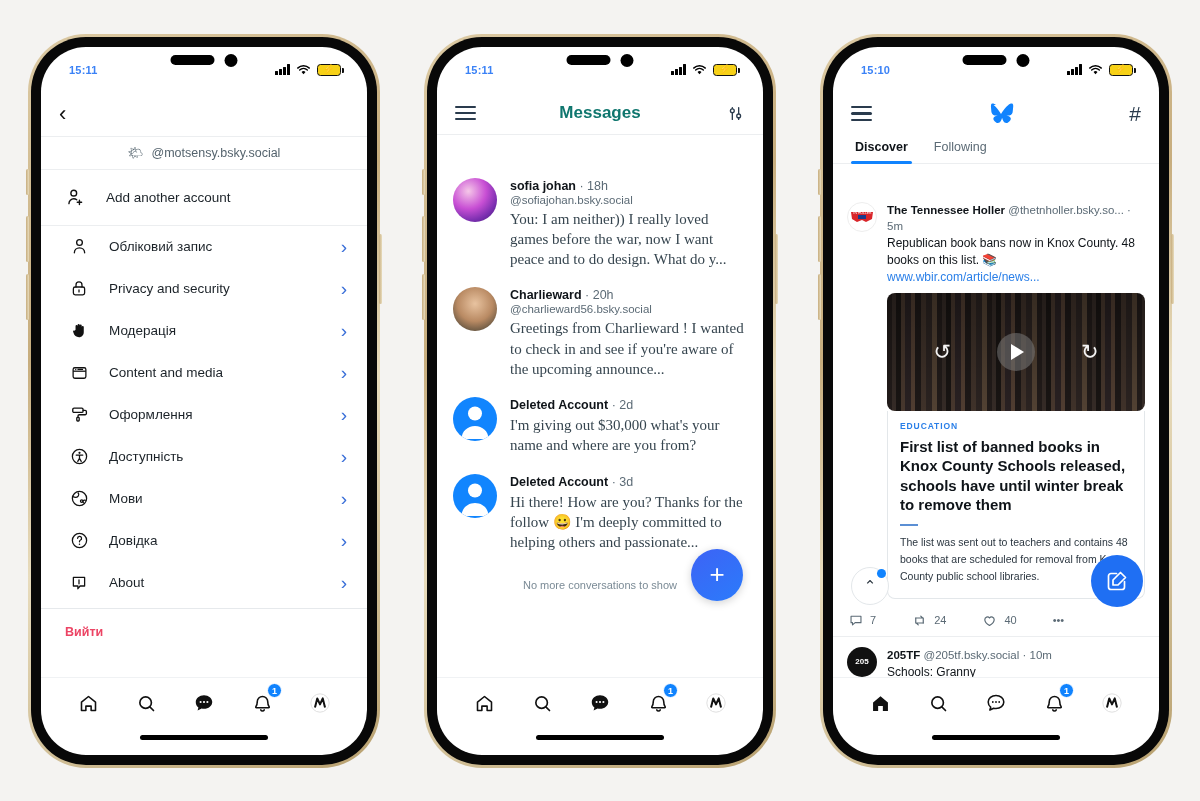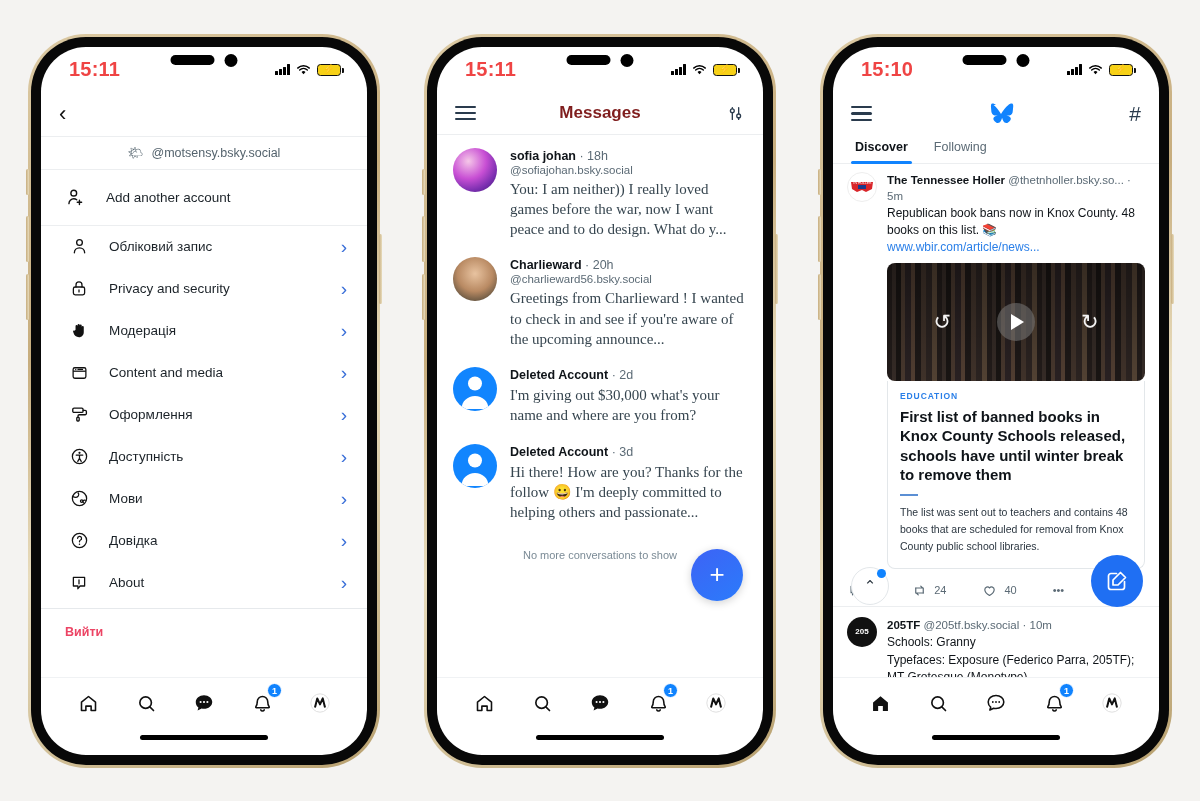--- a/index.html
+++ b/index.html
@@ -38,21 +38,21 @@
   .sb-l3 { left:-2px; top:240px; width:3px; height:46px; }
   .sb-r1 { right:-2px; top:200px; width:3px; height:70px; }
 
   
   .statusbar {
     height: 46px; flex: none;
     display: flex; align-items: center; justify-content: space-between;
     padding: 0 26px 0 28px;
     position: relative;
   }
-  .status-time { font-size: 20px; font-weight: 700; color:#ef4444; letter-spacing: .2px; }
+  .status-time { font-size: 11px; font-weight: 700; color:#3b82f6; letter-spacing: .2px; }
   .dynamic-island {
     position: absolute; left: 50%; top: 7px; transform: translateX(-50%);
     display: flex; align-items: center; gap: 10px;
   }
   .di-pill { width: 44px; height: 10px; border-radius: 6px; background:#000; }
   .di-dot { width: 13px; height: 13px; border-radius: 50%; background:#000; }
   .status-right { display:flex; align-items:center; gap:6px; }
   .sig { display:flex; align-items:flex-end; gap:1.4px; height:11px; }
   .sig i { width: 2.6px; background:#000; display:block; border-radius: .5px; }
   .sig i:nth-child(1){height:4px}.sig i:nth-child(2){height:6px}
@@ -109,21 +109,21 @@
     position:absolute; top:-3px; right:0px; min-width:15px; height:15px; border-radius:8px;
     background:#1083fe; color:#fff; font-size:9px; font-weight:700;
     display:flex; align-items:center; justify-content:center; padding:0 3px; border:1.5px solid #fff;
   }
 
   
   .p2-header {
     flex:none; height: 42px; display:flex; align-items:center; justify-content:space-between;
     padding: 0 18px; position:relative; border-bottom:1px solid #eceef0;
   }
-  .p2-title { position:absolute; left:0; right:0; text-align:center; font-size:17px; font-weight:700; color:#7f1d1d; pointer-events:none;}
+  .p2-title { position:absolute; left:0; right:0; text-align:center; font-size:17px; font-weight:700; color:#0f766e; pointer-events:none;}
   .hamburger { display:flex; flex-direction:column; gap:4px; }
   .hamburger i { display:block; width:21px; height:2.2px; background:#2a3b4d; border-radius:2px; }
   .convos { flex:1; overflow:hidden; padding-top: 4px; }
   .convo { display:flex; gap:13px; padding: 9px 18px 9px 16px; }
   .avatar { width: 44px; height:44px; border-radius:50%; flex:none; overflow:hidden; position:relative; }
   .convo-body { flex:1; min-width:0; padding-top:1px; }
   .convo-top { font-size:12.5px; color:#0f1419; }
   .convo-top b { font-weight:700; }
   .convo-top .ts { color:#5b6a75; font-weight:400; }
   .convo-handle { font-size:11.5px; color:#5b6a75; margin-top:1px; }
@@ -173,21 +173,21 @@
   .scrollup {
     position:absolute; left:18px; bottom:72px; width:38px; height:38px; border-radius:50%;
     background:#fff; border:1px solid #e3e7ea; display:flex; align-items:center; justify-content:center;
     font-size:15px; color:#2b3640;
   }
   .scrollup .dot { position:absolute; top:1px; right:2px; width:9px; height:9px; border-radius:50%; background:#1083fe; }
   .fab-compose {
     position:absolute; right:16px; bottom:70px; width:52px; height:52px; border-radius:50%;
     background:#1f6ff3; display:flex; align-items:center; justify-content:center; color:#fff;
   }
-  .screen-rel { position:relative; flex:1; display:flex; flex-direction:column; min-height:0; }
+  .screen-rel { position:relative; flex:1; display:flex; flex-direction:column; min-height:0;margin-top:30px; }
 </style>
 </head>
 <body>
 
 <div class="stage">
 
   <div class="phone">
     <div class="frame-gold"></div>
     <div class="side-btn sb-l1"></div>
     <div class="side-btn sb-l2"></div>

